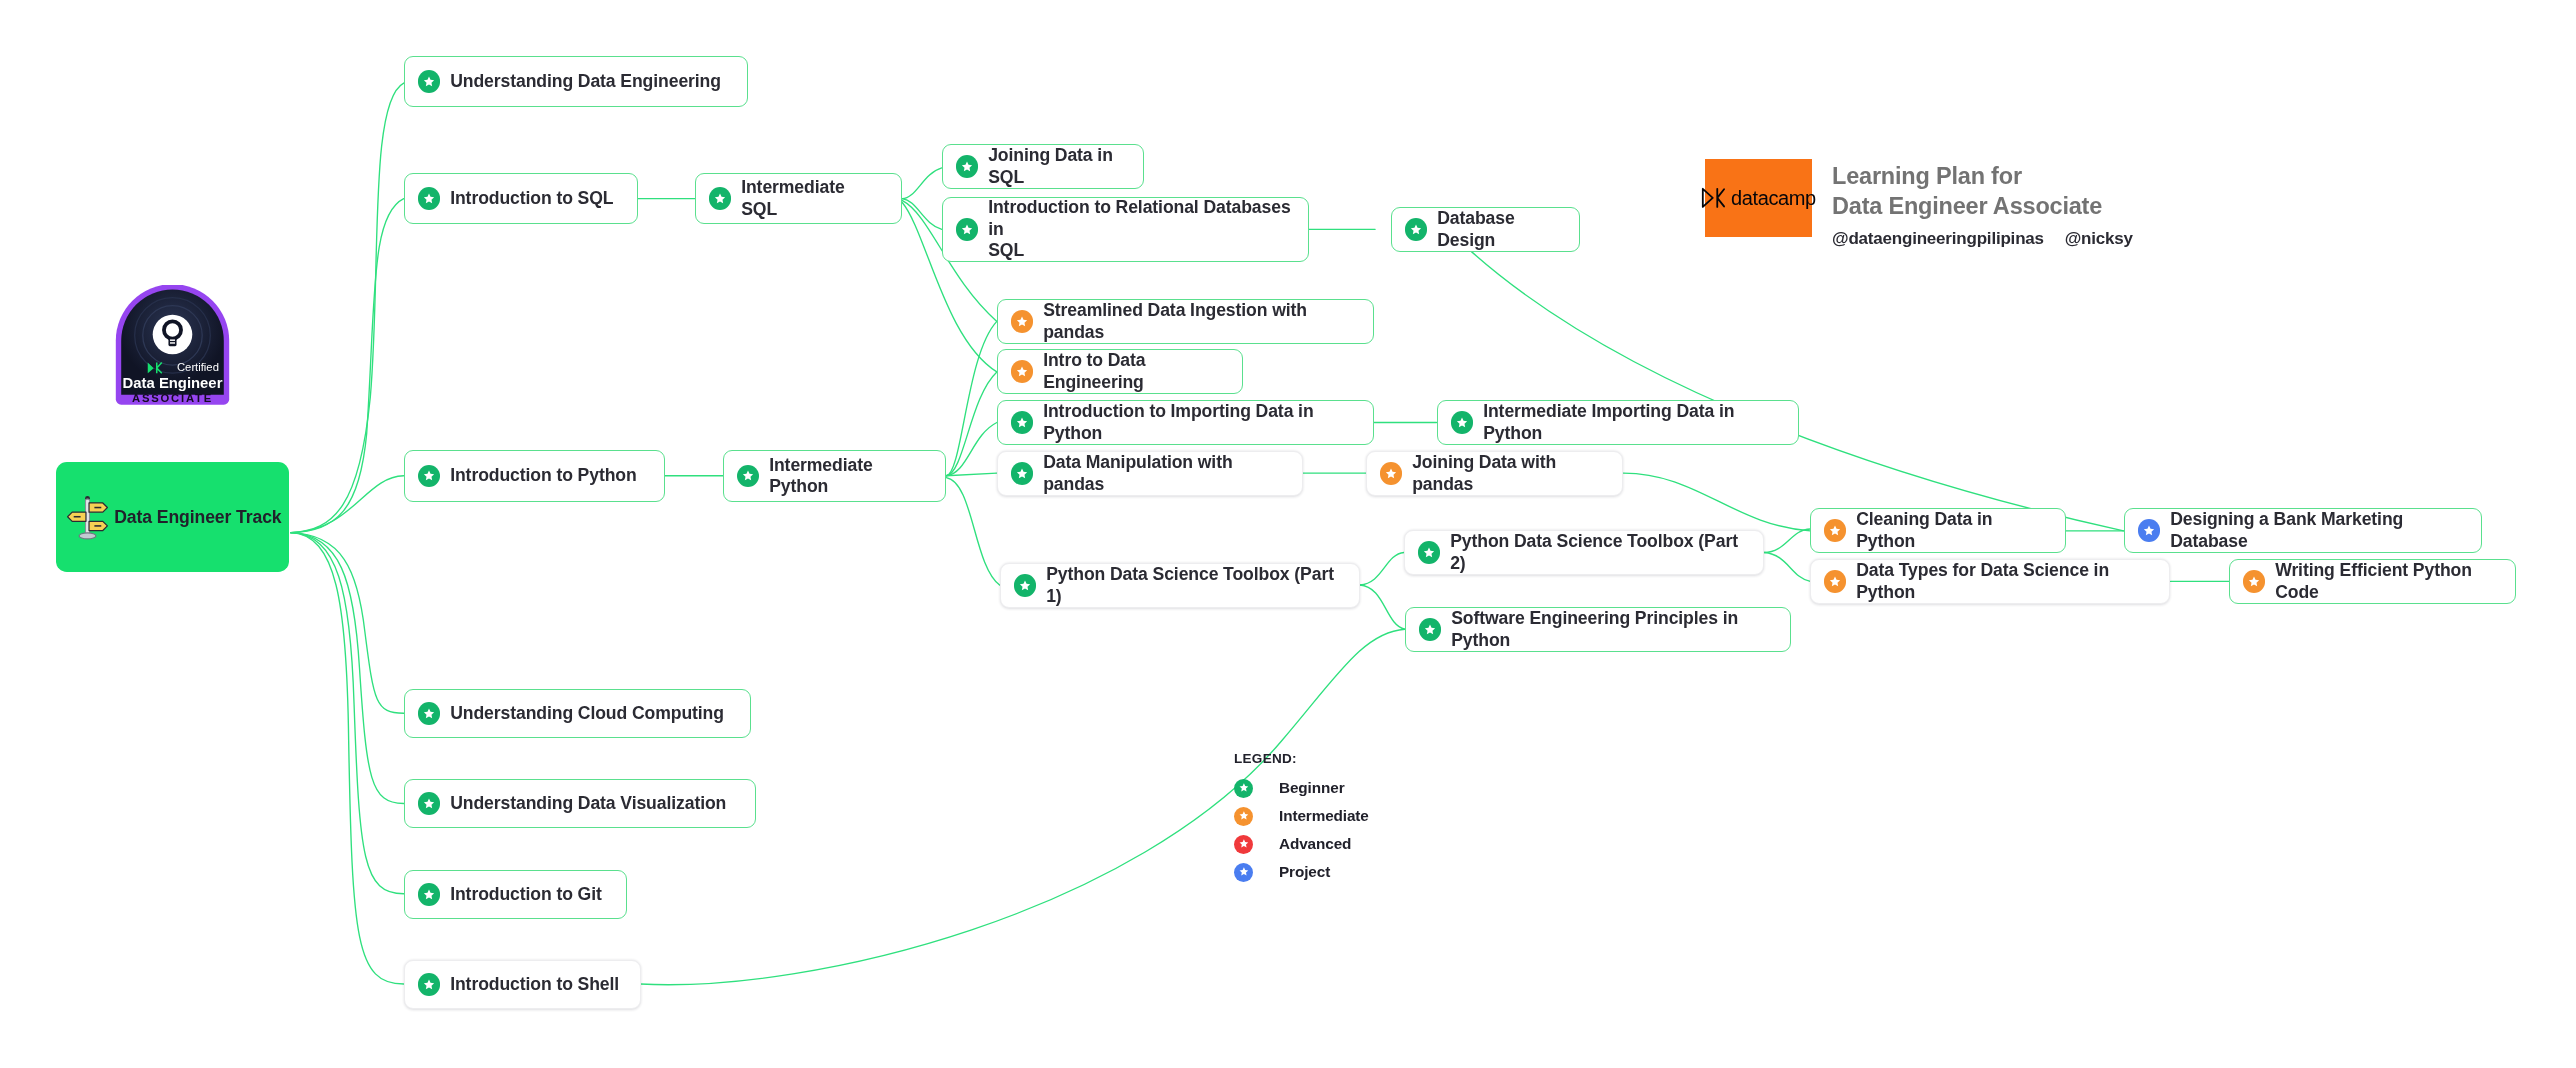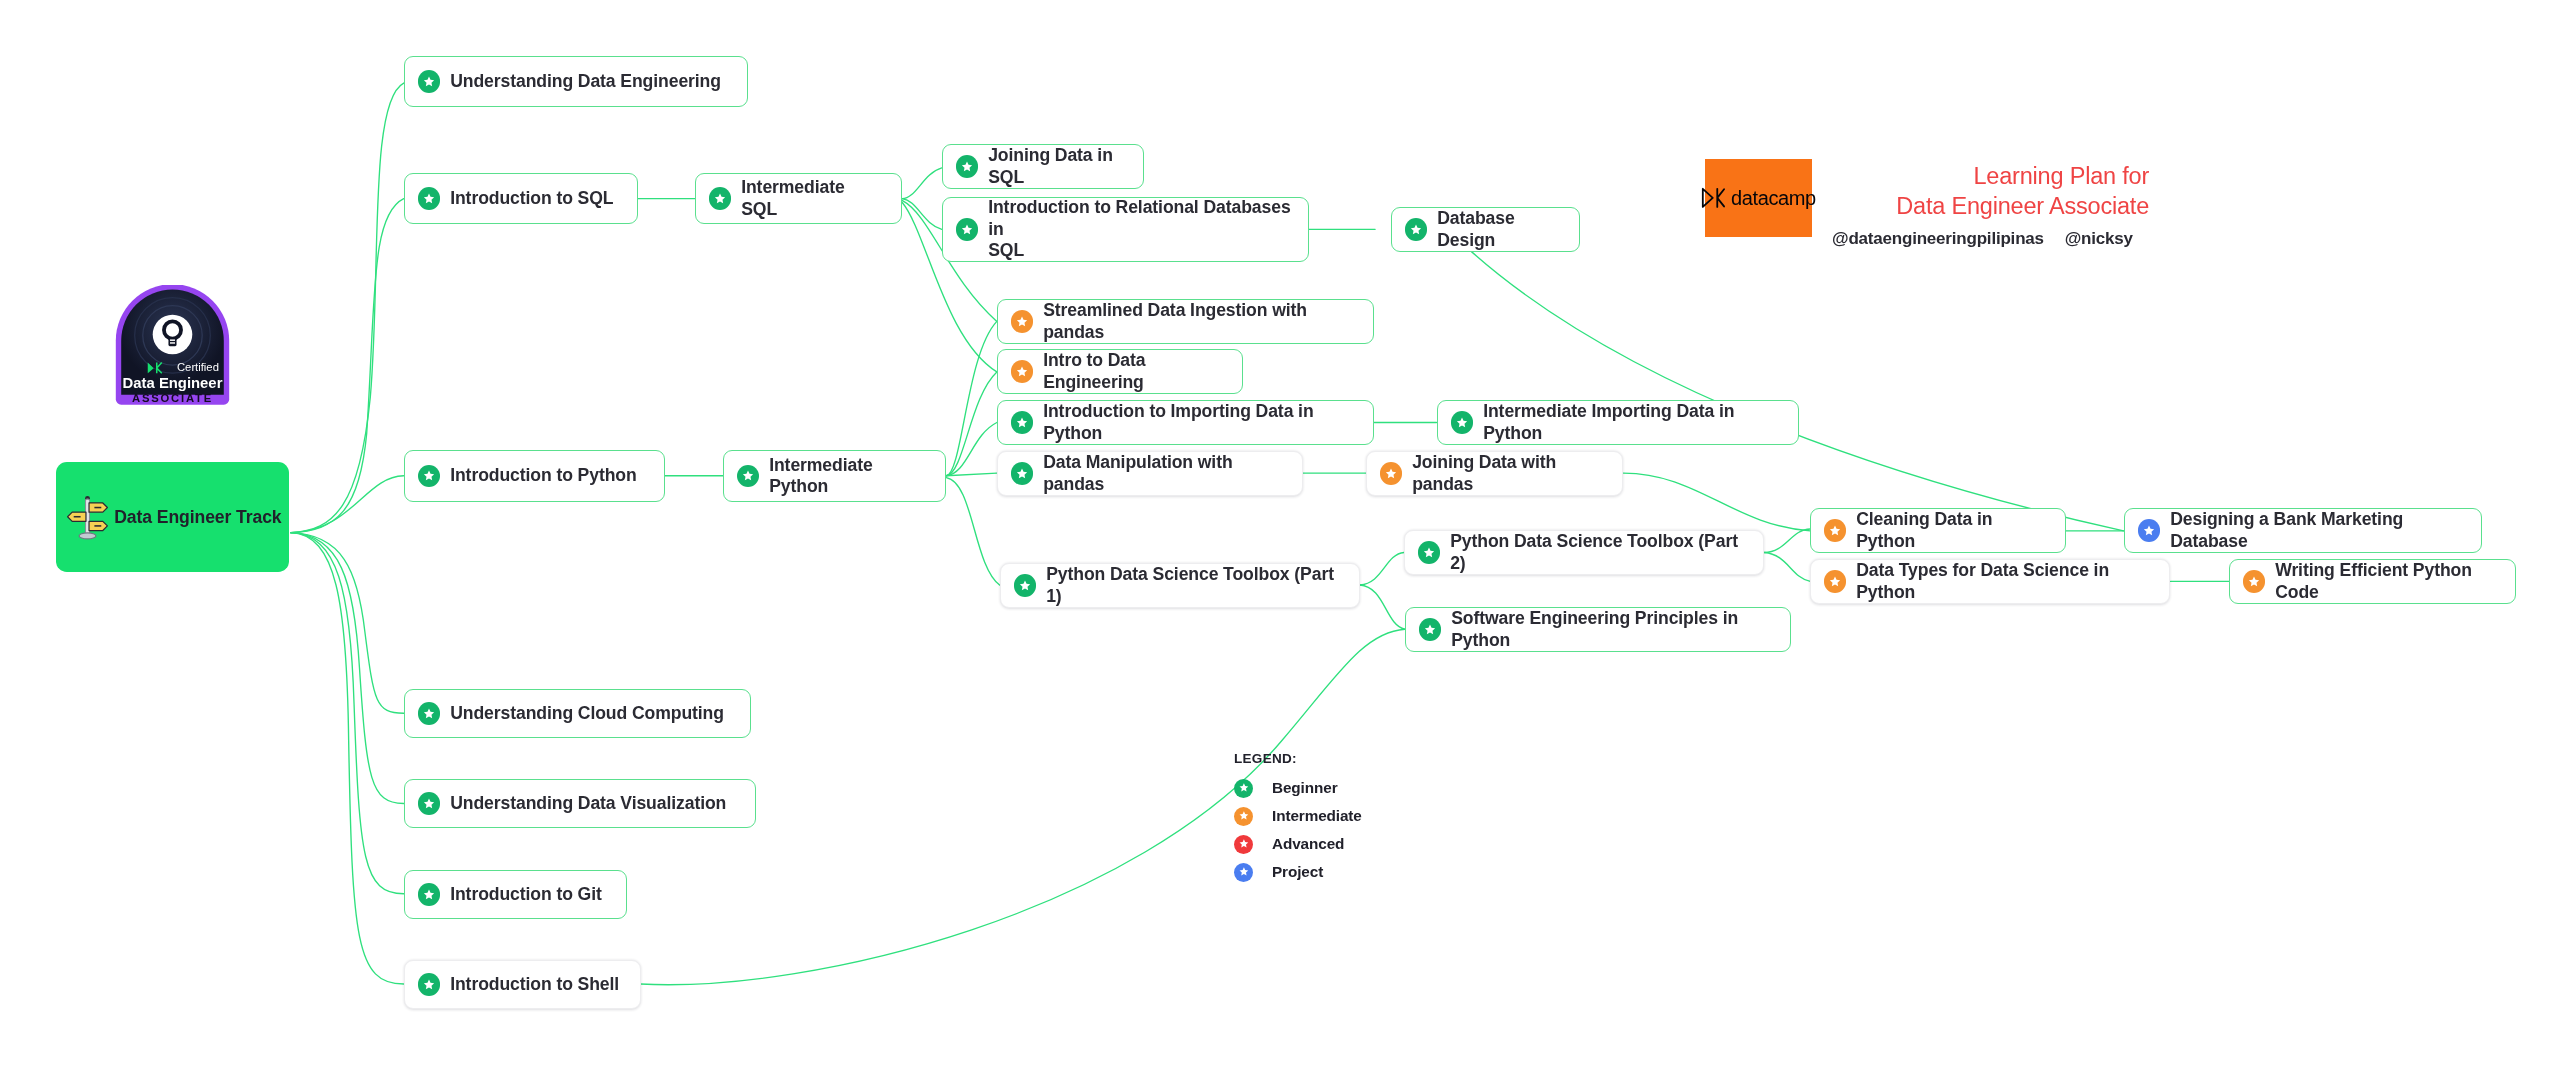--- a/index.html
+++ b/index.html
@@ -59,31 +59,31 @@
     width:107px;height:78px;background:#f97316;
     display:flex;align-items:center;justify-content:center;
   }
   #dc-logo .wordmark{display:flex;align-items:center;gap:6.3px;}
   #dc-logo .wm-text{
     font-family:"Liberation Sans",sans-serif;font-size:20px;color:#05060A;
     letter-spacing:-0.4px;font-weight:400;
   }
   #dc-text{padding-top:1.8px;}
   #dc-text .line{
-    color:#ef4444;font-size:23.5px;font-weight:400;line-height:1.30;letter-spacing:-0.2px;text-align:right;
+    color:#737373;font-size:23.5px;font-weight:700;line-height:1.30;letter-spacing:-0.2px;
   }
   #dc-text .handles{
     margin-top:7.2px;color:#2B2B33;font-size:17px;font-weight:bold;letter-spacing:-0.2px;
   }
   #dc-text .handles span{margin-right:16.3px;}
 
   
   #legend{position:absolute;left:1234px;top:751px;}
   #legend .ltitle{font-size:13.5px;font-weight:bold;color:#21212B;letter-spacing:0.3px;margin-bottom:8.1px;}
-  #legend .lrow{display:flex;align-items:center;gap:19px;height:28px;}
+  #legend .lrow{display:flex;align-items:center;gap:26px;height:28px;}
   #legend .lrow .ltext{font-size:15.3px;font-weight:bold;color:#21212B;letter-spacing:-0.1px;}
   #legend .lvl{width:19px;height:19px;}
 </style>
 </head>
 <body>
 
 <div id="canvas">
 
   <svg id="edges" viewBox="0 0 2853 1183" xmlns="http://www.w3.org/2000/svg">
       <path d="M 322,590 C 370,588 398,560 410,440 C 422,300 408,112 447,92" fill="none" stroke="#2FE07E" stroke-width="1.5" stroke-linecap="round"></path>

